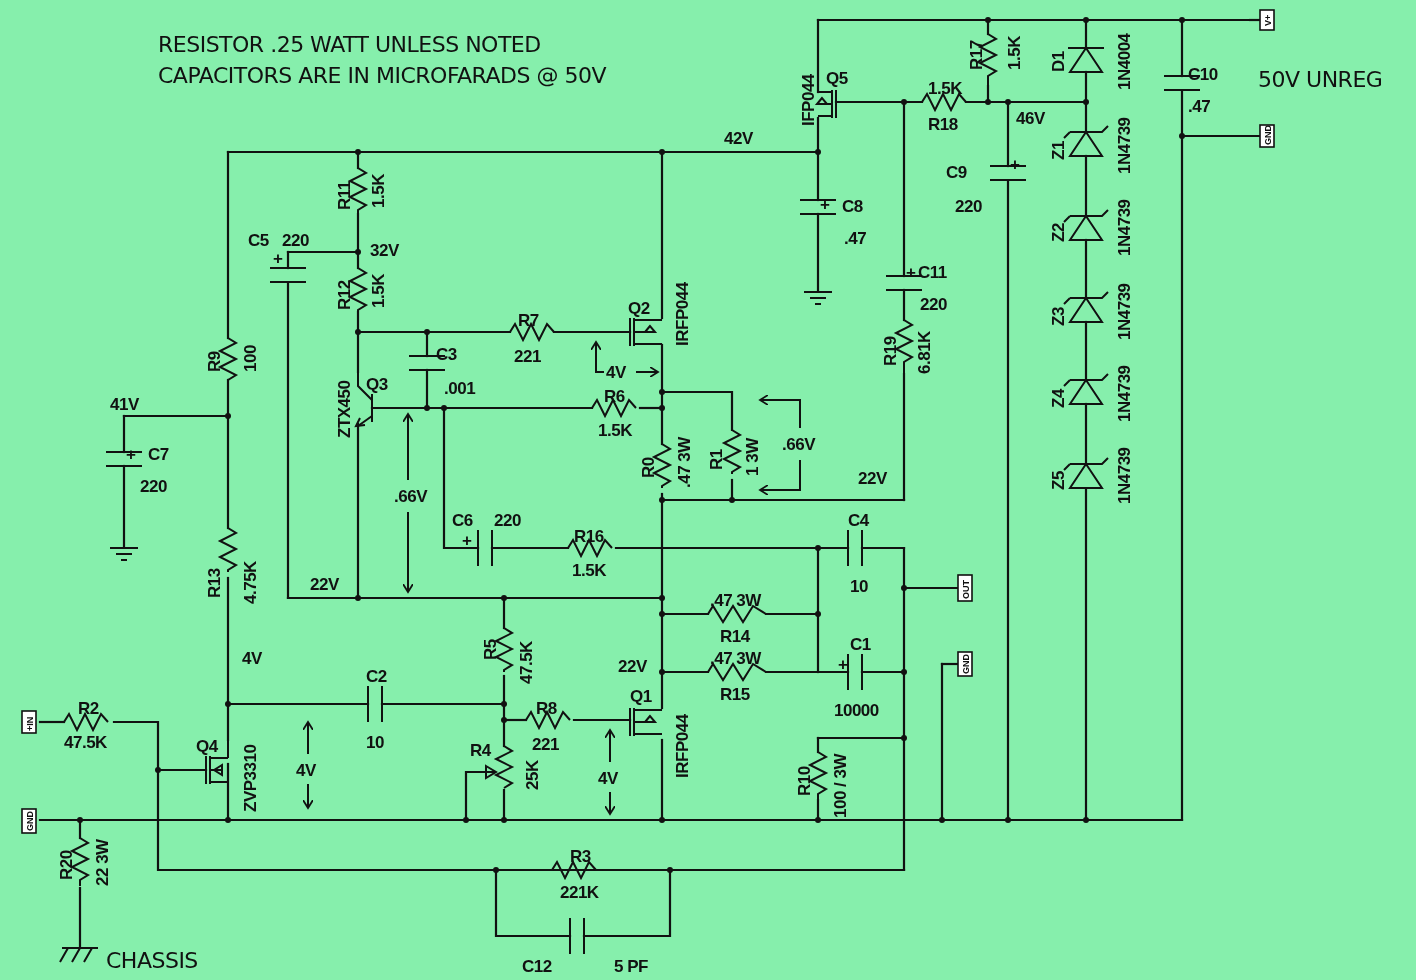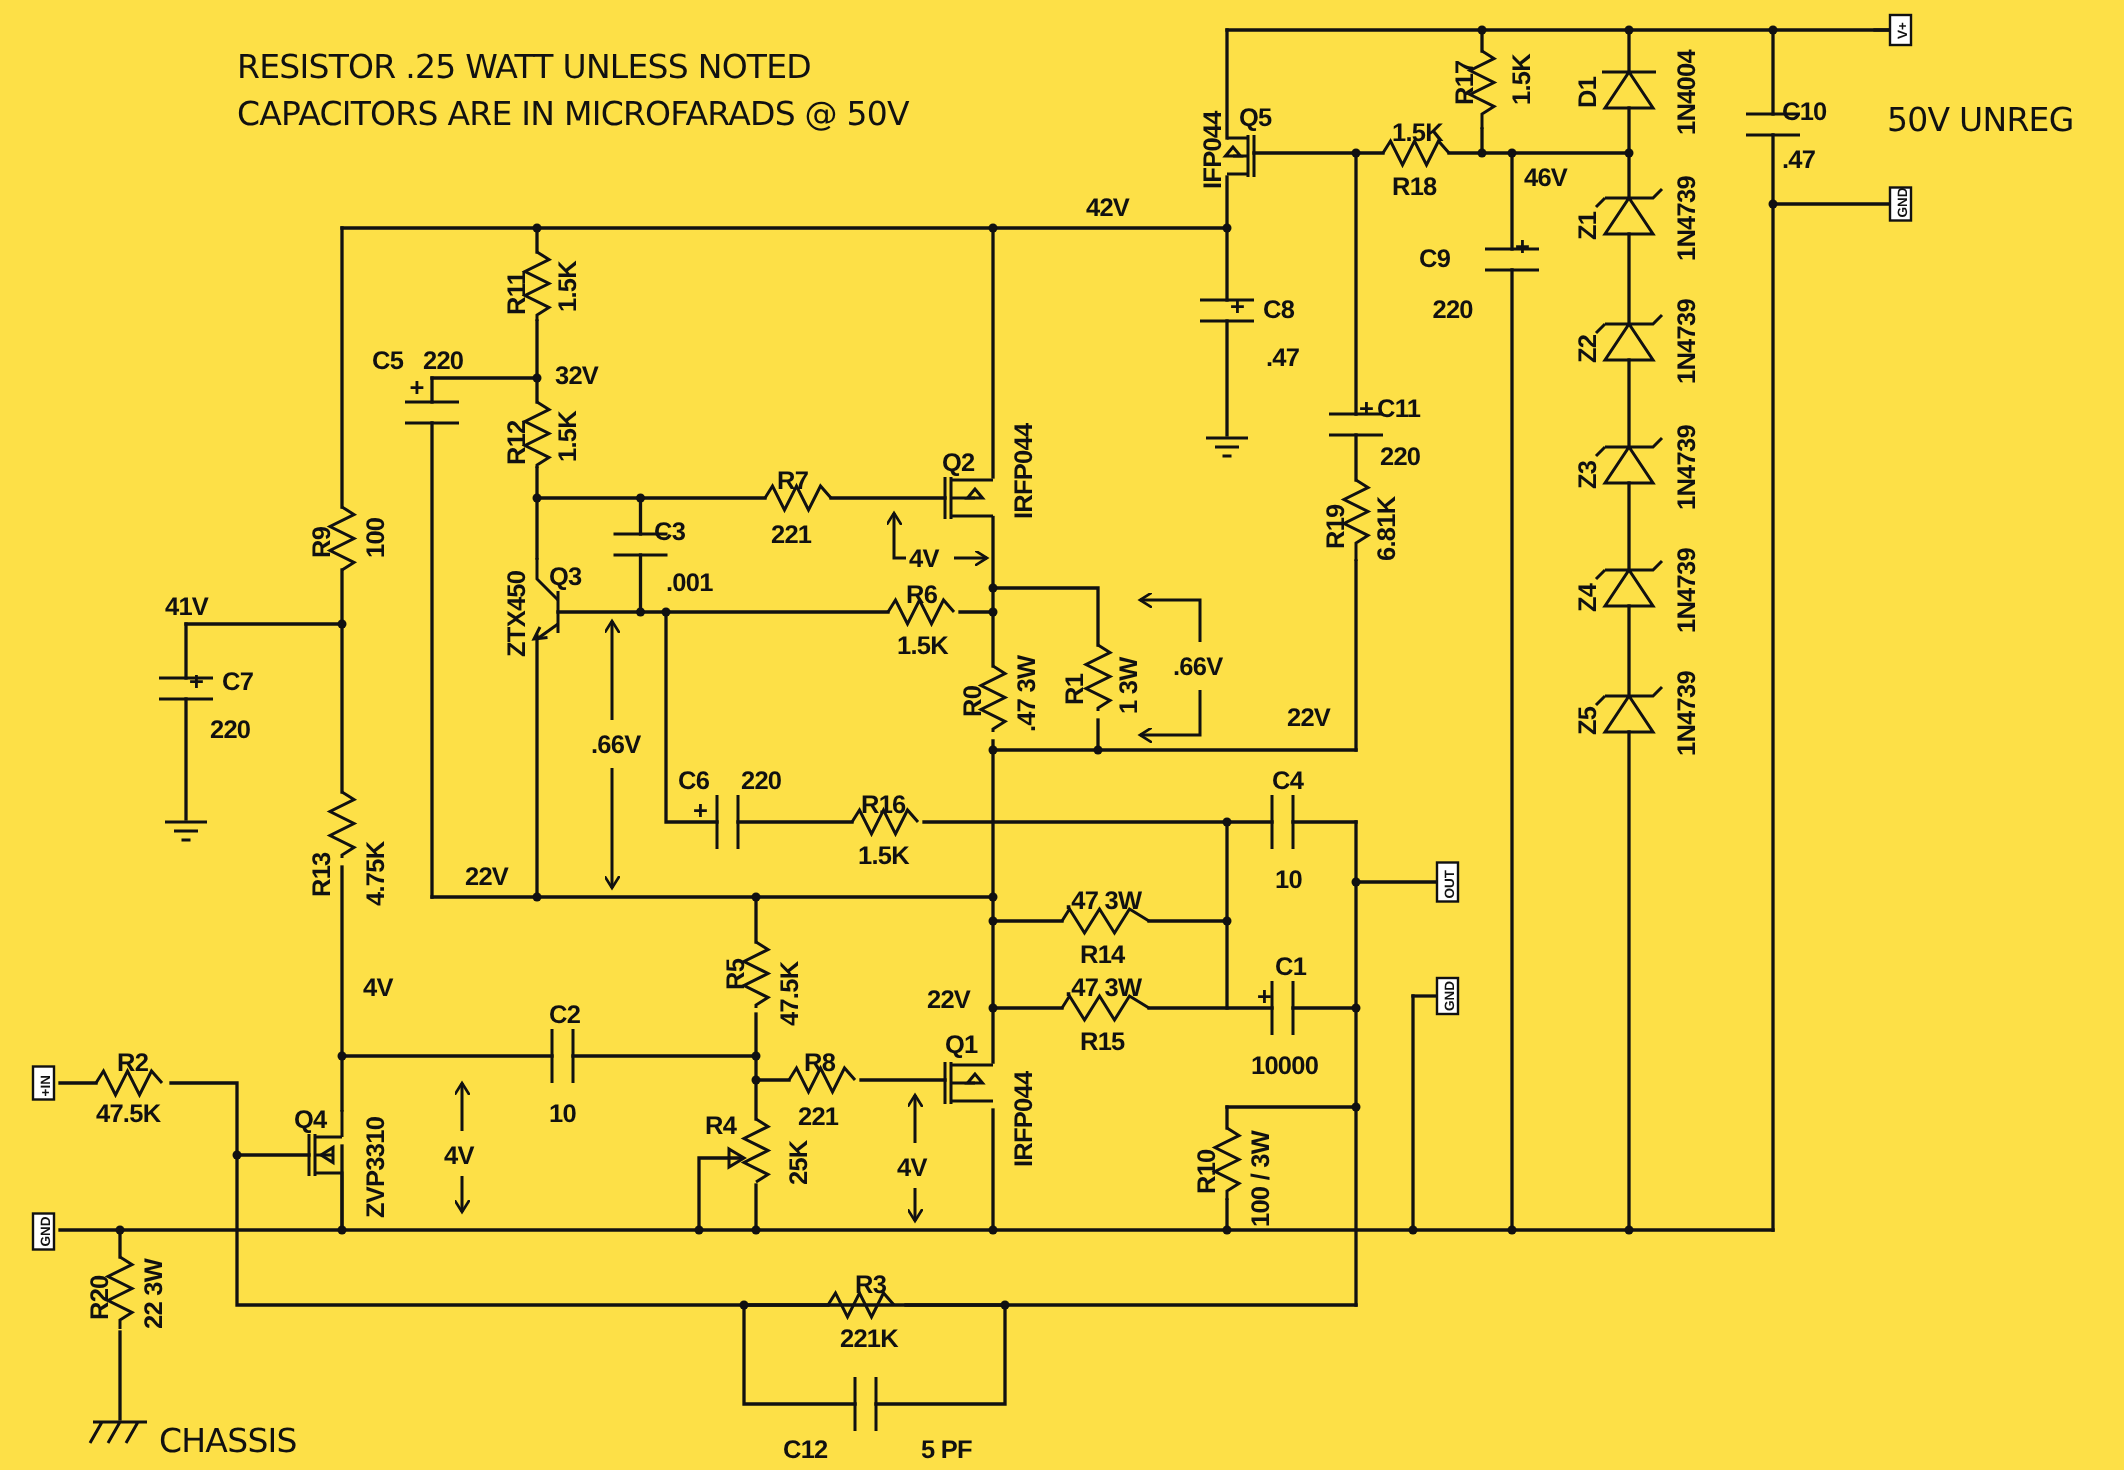--- a/index.html
+++ b/index.html
@@ -1,16 +1,16 @@
 <!DOCTYPE html>
 <html><head>
 <meta charset="utf-8">
 <style>
   html, body { margin:0; padding:0; background:#ffffff; }
-  #root { position:relative; width:1416px; height:980px; overflow:hidden; background:#fde047; }
+  #root { position:relative; width:1416px; height:980px; overflow:hidden; background:#86efac; }
   svg { position:absolute; left:0; top:0; }
   .w { stroke:#111; stroke-width:2.2; fill:none; stroke-linecap:square; }
   .t { stroke:#111; stroke-width:2; fill:none; }
   .dot { fill:#111; }
   .lbl { font-family:"Liberation Sans", sans-serif; font-weight:bold; font-size:17px; fill:#111; letter-spacing:-0.5px; }
   .note { font-family:"DejaVu Sans", sans-serif; font-size:22px; fill:#111; letter-spacing:-0.5px; }
   .port { fill:#fff; stroke:#111; stroke-width:1.6; }
   .porttxt { font-family:"Liberation Sans", sans-serif; font-weight:bold; font-size:9px; fill:#111; }
 </style>
 </head>

